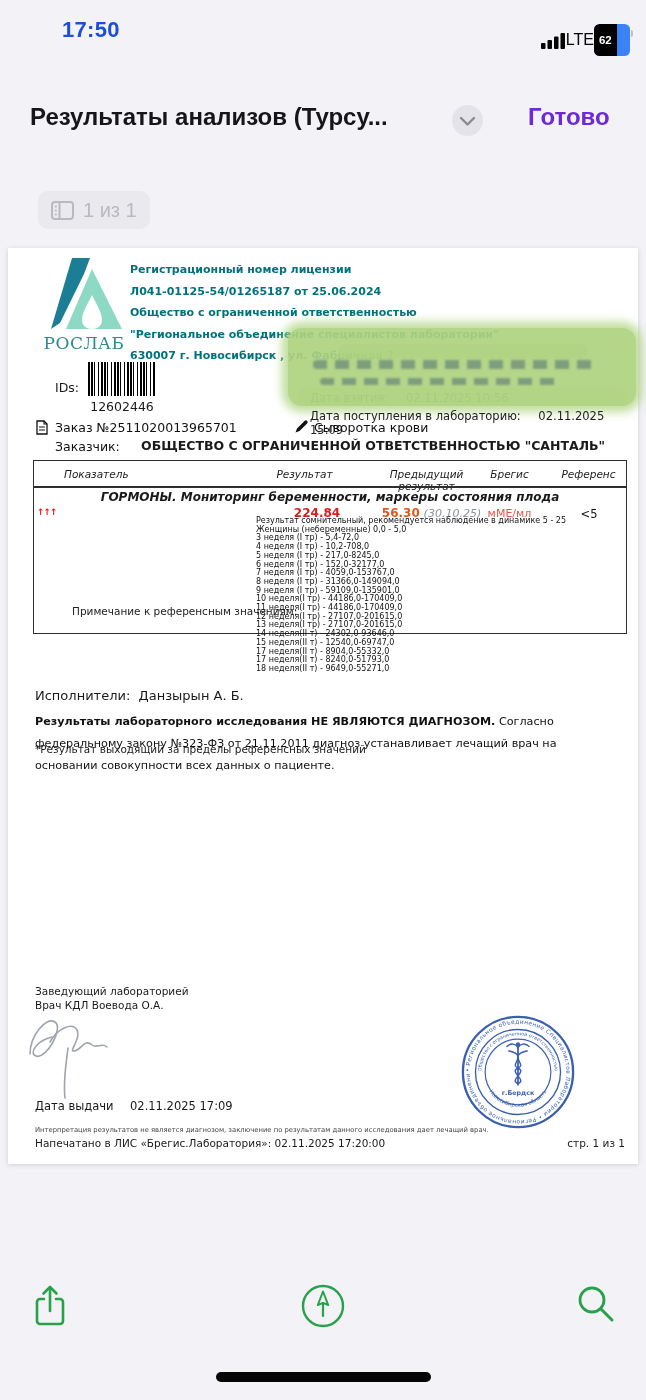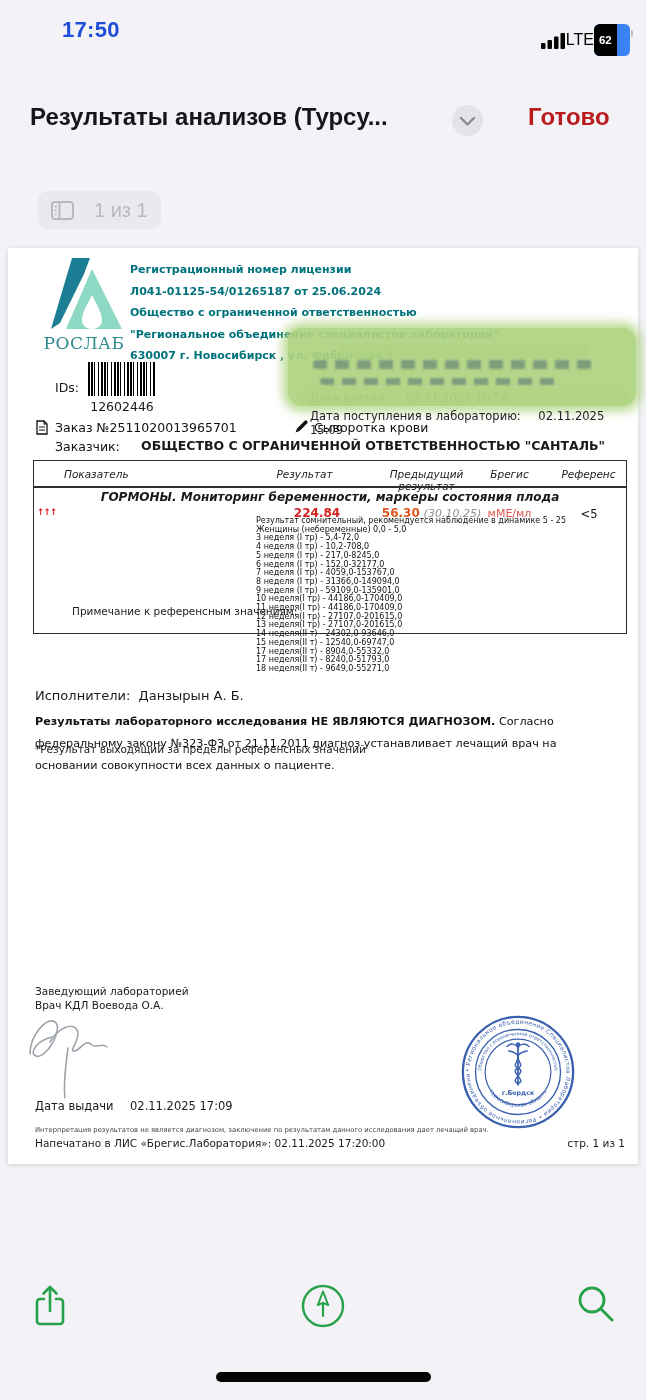--- a/index.html
+++ b/index.html
@@ -14,25 +14,25 @@
   .batt { position:relative; width:36px; height:32px; border-radius:5.5px; background:#3b82f6; overflow:hidden; }
   .batt-fill { position:absolute; left:0; top:0; bottom:0; width:63%; background:#000; border-radius:5.5px 0 0 5.5px;
                color:#fff; font-size:11.5px; font-weight:700; display:flex; align-items:center; justify-content:center; }
   .batt-nub { position:absolute; right:13px; top:29.5px; width:2.5px; height:7px; border-radius:0 2px 2px 0; background:#bfbfc6; }
 
   
   .nav-title { left:30px; top:103px; max-width:428px; font-size:24px; font-weight:600; color:#161618;
                white-space:nowrap; overflow:hidden; text-overflow:ellipsis; }
   .chevron-btn { left:452px; top:105px; width:31px; height:31px; border-radius:50%; background:#e3e3e9;
                  display:flex; align-items:center; justify-content:center; }
-  .done-btn { left:528px; top:103px; font-size:24px; font-weight:600; color:#b91c1c; }
+  .done-btn { left:528px; top:103px; font-size:24px; font-weight:600; color:#6d28d9; }
 
   
   .page-pill { left:38px; top:191px; height:38px; padding:0 13px; border-radius:10px; background:rgba(227,227,233,.65);
-               display:flex; align-items:center; gap:20px; }
+               display:flex; align-items:center; gap:9px; }
   .page-pill-text { font-size:20px; color:#b9b9c1; }
 
   
   .doc { left:8px; top:248px; width:630px; height:916px; background:#fff;
          box-shadow:0 1px 5px rgba(0,0,0,.15); font-family:"DejaVu Sans",sans-serif; color:#1a1a1a; }
   .doc .abs { position:absolute; }
 
   .logo-text { left:26px; top:85px; width:100px; text-align:center; font-family:"DejaVu Serif",serif;
                font-size:17px; color:#2e8b8d; letter-spacing:.5px; }
   .license { left:122px; top:11px; width:420px; font-size:11px; font-weight:700; color:#00727c; line-height:21.6px; }

